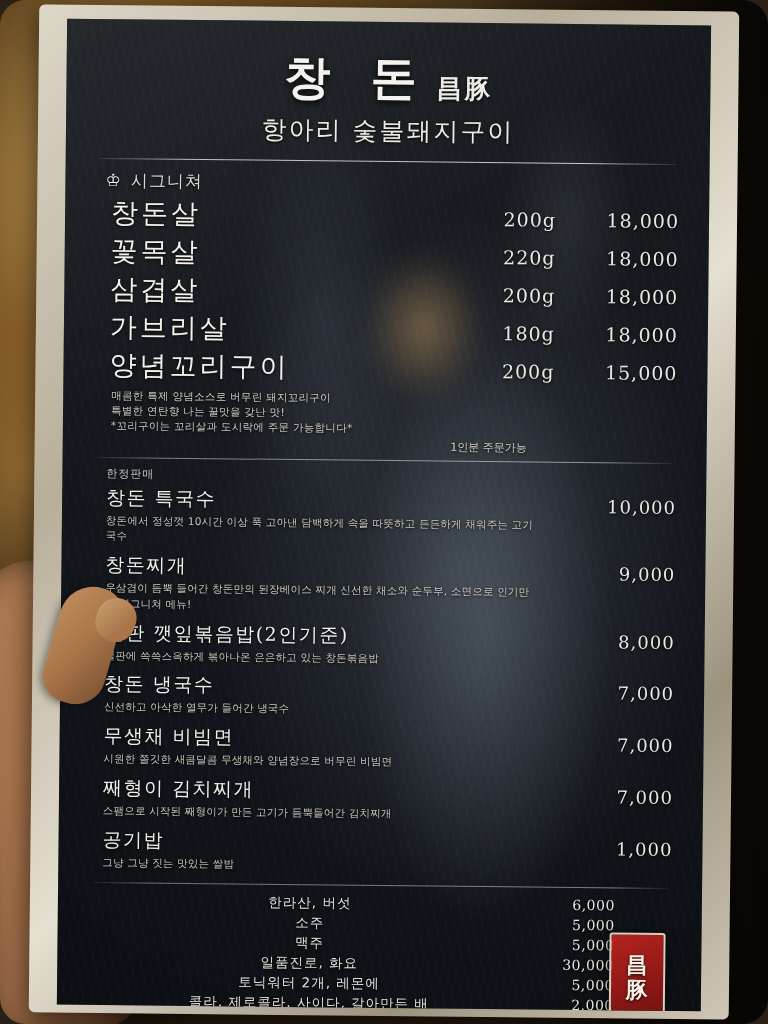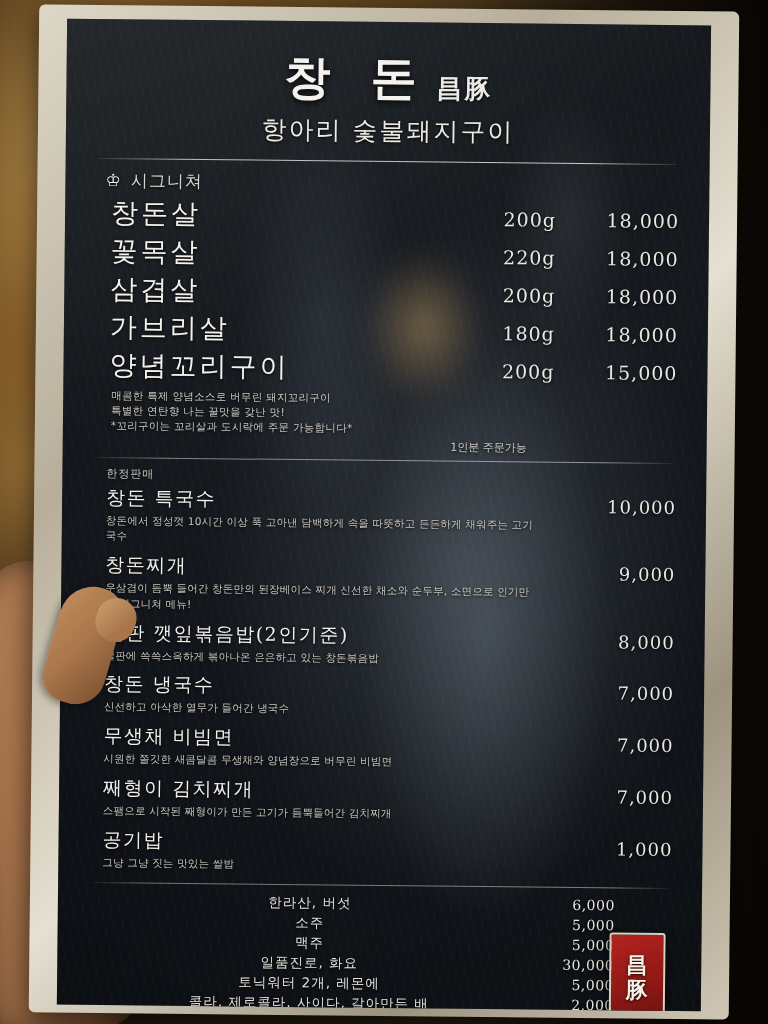--- a/index.html
+++ b/index.html
@@ -14,20 +14,21 @@
     font-family: "DejaVu Sans", sans-serif;
   }
   .scene {
     position: relative;
     width: 768px;
     height: 1024px;
     overflow: hidden;
     background:
       radial-gradient(circle at 12% 18%, #b8863c 0%, #8a6128 18%, #4e3a1c 42%, #2b2013 70%),
       linear-gradient(120deg, #6b4f26 0%, #3a2c18 55%, #241a10 100%);
+    border-radius: 26px;
   }
   
   .wall-glow {
     position: absolute;
     left: -60px; top: -40px;
     width: 320px; height: 460px;
     background: radial-gradient(ellipse at 40% 40%, rgba(255,205,120,0.55), rgba(255,180,90,0.12) 55%, rgba(0,0,0,0) 75%);
     filter: blur(6px);
     pointer-events: none;
   }

